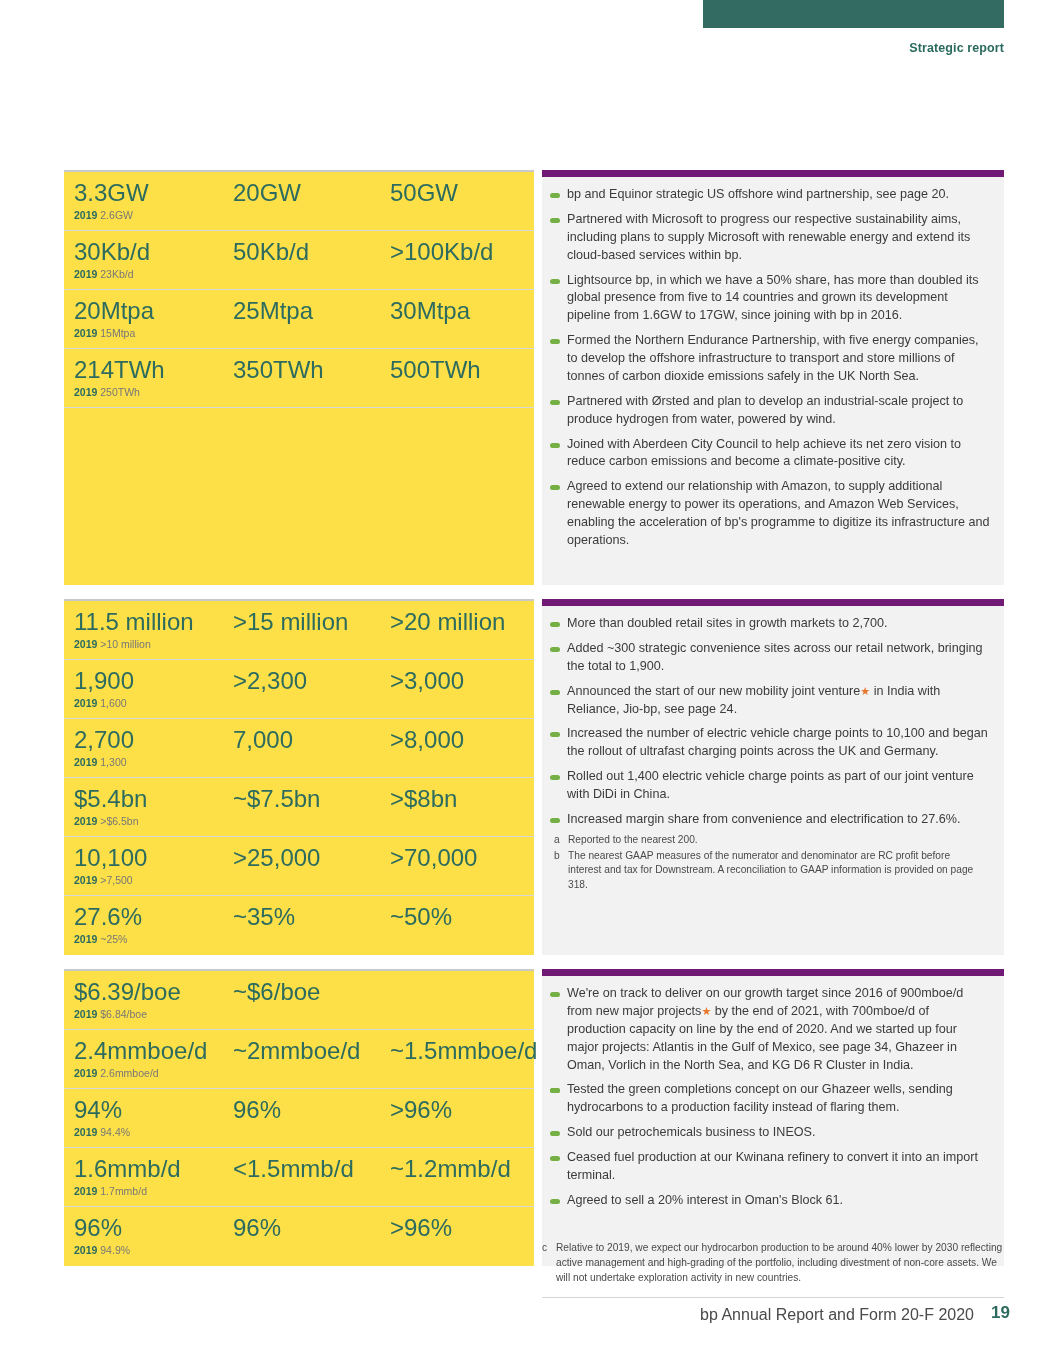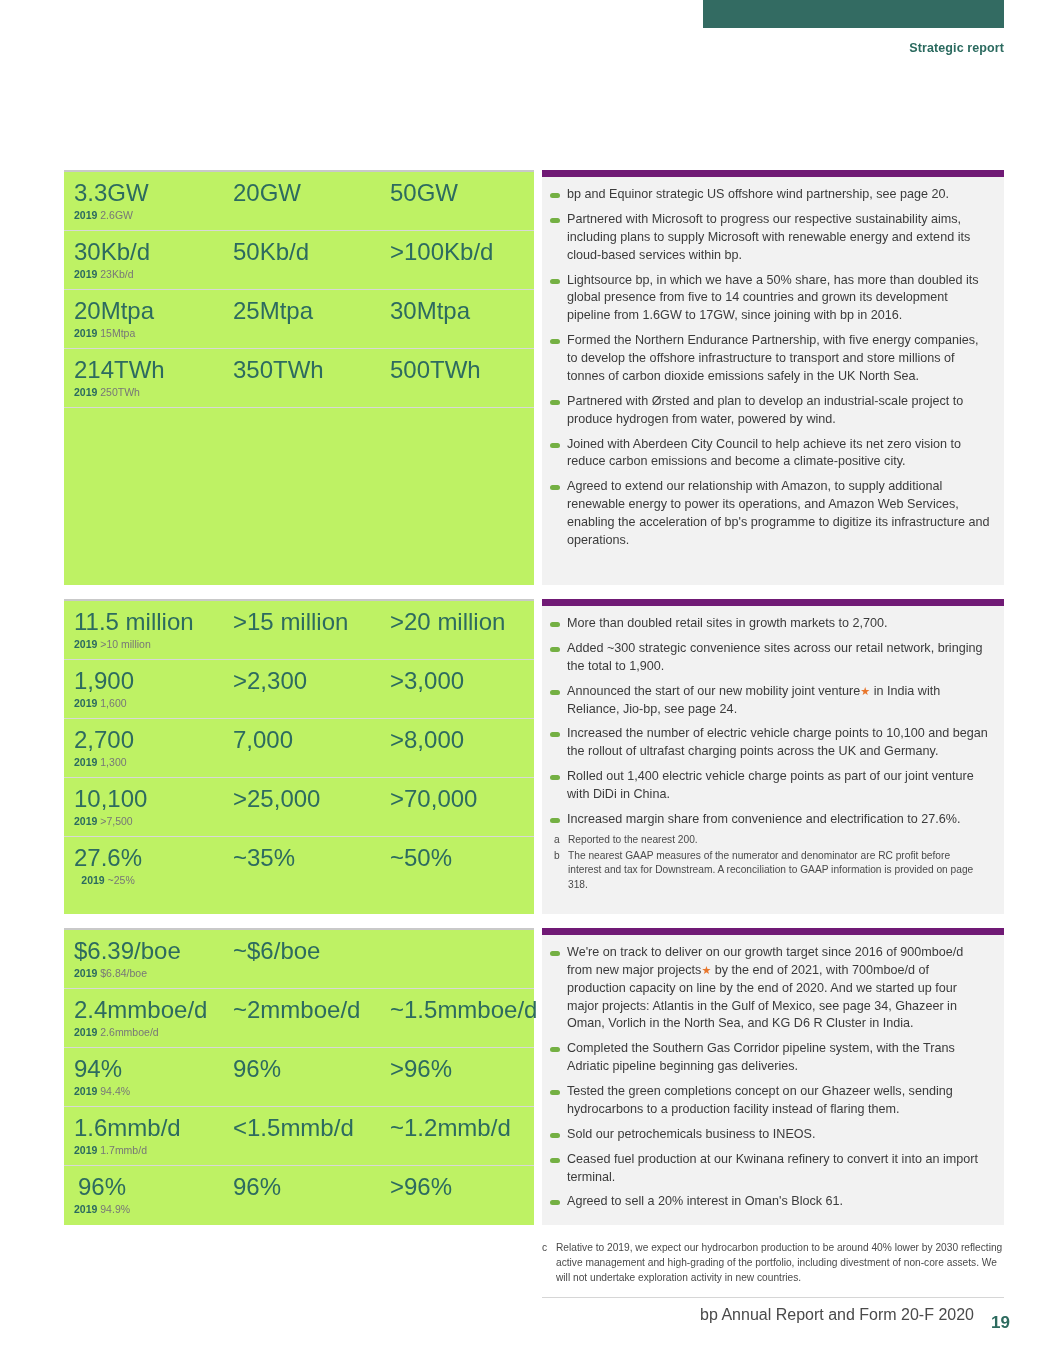--- a/index.html
+++ b/index.html
@@ -77,42 +77,42 @@
   .section {
     position: relative;
     display: flex;
     align-items: stretch;
     margin-bottom: 14px;
   }
   .section:last-of-type { margin-bottom: 0; }
 
   .left-panel {
     width: 470px;
-    background: #bef264;
+    background: #fde047;
     flex: 0 0 470px;
     border-top: 2px solid #c9c9c9;
     box-sizing: border-box;
   }
   .right-panel {
     flex: 1 1 auto;
     margin-left: 8px;
     background: #f2f2f2;
     border-top: 7px solid #701a75;
     box-sizing: border-box;
     padding: 9px 14px 10px 6px;
   }
 
   
   .row {
     position: relative;
     height: 59px;
     border-bottom: 1px solid #d8d8d8;
     box-sizing: border-box;
   }
-  .row:last-child { border-bottom: none; text-align: center; }
+  .row:last-child { border-bottom: none; }
   .row.filler { border-bottom: none; }
 
   .cell {
     position: absolute;
     top: 8px;
   }
   .cell.c0 { left: 10px; }
   .cell.c1 { left: 169px; }
   .cell.c2 { left: 326px; }
 
@@ -220,21 +220,21 @@
   .footer .ftext {
     position: absolute;
     right: 74px;
     top: 9px;
     font-size: 16px;
     color: #4a4a4a;
   }
   .footer .pnum {
     position: absolute;
     right: 38px;
-    top: 16px;
+    top: 6px;
     font-size: 17px;
     font-weight: bold;
     color: #2d6b5f;
   }
 </style>
 </head>
 <body>
 
 <div class="page">
 
@@ -340,20 +340,32 @@
             <div class="row">
               <div class="cell c0">
                 <div class="big">2,700</div>
                 <div class="prev"><b>2019</b> <span>1,300</span></div>
               </div>
               <div class="cell c1">
                 <div class="big">7,000</div>
               </div>
               <div class="cell c2">
                 <div class="big">&gt;8,000</div>
+              </div>
+            </div>
+            <div class="row">
+              <div class="cell c0">
+                <div class="big">$5.4bn</div>
+                <div class="prev"><b>2019</b> <span>&gt;$6.5bn</span></div>
+              </div>
+              <div class="cell c1">
+                <div class="big">~$7.5bn</div>
+              </div>
+              <div class="cell c2">
+                <div class="big">&gt;$8bn</div>
               </div>
             </div>
             <div class="row">
               <div class="cell c0">
                 <div class="big">10,100</div>
                 <div class="prev"><b>2019</b> <span>&gt;7,500</span></div>
               </div>
               <div class="cell c1">
                 <div class="big">&gt;25,000</div>
               </div>
@@ -448,21 +460,21 @@
                 <div class="big">96%</div>
               </div>
               <div class="cell c2">
                 <div class="big">&gt;96%</div>
               </div>
             </div>
           </div>
           <div class="right-panel">
             <ul class="bullets">
               <li><span class="bullet-mark"></span><span>We're on track to deliver on our growth target since 2016 of 900mboe/d from new major projects<span class="star">★</span> by the end of 2021, with 700mboe/d of production capacity on line by the end of 2020. And we started up four major projects: Atlantis in the Gulf of Mexico, see page 34, Ghazeer in Oman, Vorlich in the North Sea, and KG D6 R Cluster in India.</span></li>
-              <li><span class="bullet-mark"></span><span>Completed the Southern Gas Corridor pipeline system, with the Trans Adriatic pipeline beginning gas deliveries.</span></li>
+              <li><span class="bullet-mark"></span></li>
               <li><span class="bullet-mark"></span><span>Tested the green completions concept on our Ghazeer wells, sending hydrocarbons to a production facility instead of flaring them.</span></li>
               <li><span class="bullet-mark"></span><span>Sold our petrochemicals business to INEOS.</span></li>
               <li><span class="bullet-mark"></span><span>Ceased fuel production at our Kwinana refinery to convert it into an import terminal.</span></li>
               <li><span class="bullet-mark"></span><span>Agreed to sell a 20% interest in Oman's Block 61.</span></li>
             </ul>
           </div>
         </div>
       </div>
 
   </div>

